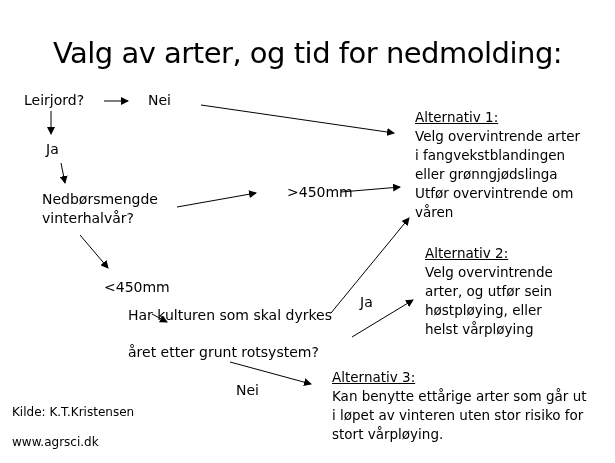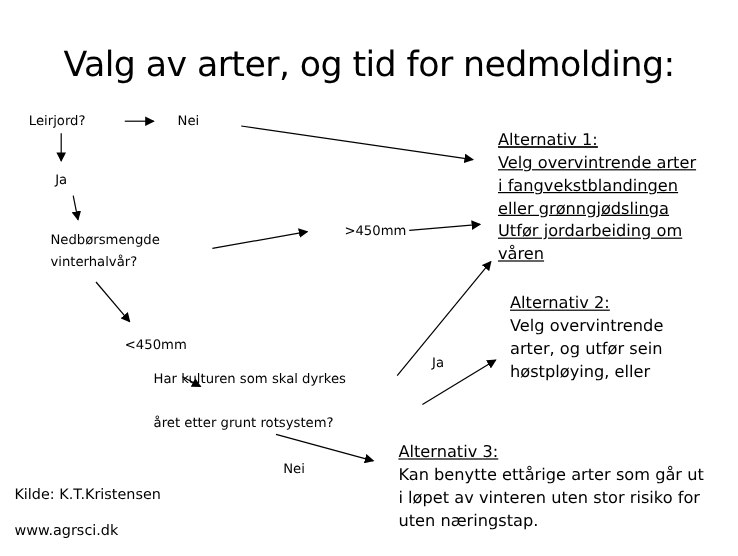--- a/index.html
+++ b/index.html
@@ -4,21 +4,21 @@
 <style>
   html, body { margin: 0; padding: 0; }
   body {
     width: 615px; height: 463px; background: #ffffff; position: relative; overflow: hidden;
     font-family: "DejaVu Sans", sans-serif; color: #000;
   }
   .title {
     position: absolute; left: 0; top: 36px; width: 615px; text-align: center;
     font-size: 29px; letter-spacing: -0.5px;
   }
-  .lbl { position: absolute; font-size: 11px; line-height: 19px; white-space: nowrap; }
+  .lbl { position: absolute; font-size: 14px; line-height: 19px; white-space: nowrap; }
   .box { position: absolute; font-size: 13.5px; line-height: 19px; white-space: nowrap; }
   .box .head { text-decoration: underline; }
   .src { position: absolute; font-size: 12px; line-height: 16px; white-space: nowrap; }
   svg.arrows { position: absolute; left: 0; top: 0; }
 </style>
 </head>
 <body>
 
 <svg class="arrows" width="615" height="463">
   <defs>
@@ -46,37 +46,38 @@
 <div class="lbl" style="left:46px; top:140px;">Ja</div>
 <div class="lbl" style="left:42px; top:190px;text-align:center;">Nedbørsmengde</div>
 <div class="lbl" style="left:42px; top:209px;">vinterhalvår?</div>
 <div class="lbl" style="left:267px; top:183px;margin-left:20px;">&gt;450mm</div>
 <div class="lbl" style="left:104px; top:278px;">&lt;450mm</div>
 <div class="lbl" style="left:128px; top:306px;">Har kulturen som skal dyrkes</div>
 <div class="lbl" style="left:128px; top:343px;">året etter grunt rotsystem?</div>
 <div class="lbl" style="left:360px; top:293px;">Ja</div>
 <div class="lbl" style="left:236px; top:381px;">Nei</div>
 
-<div class="box" style="left:415px; top:108px;text-decoration:underline;">
+<div class="box" style="left:415px; top:108px;">
   <div class="head">Alternativ 1:</div>
   <div>Velg overvintrende arter</div>
   <div>i fangvekstblandingen</div>
   <div>eller grønngjødslinga</div>
-  <div>Utfør jordarbeiding om</div>
+  <div>Utfør overvintrende om</div>
   <div>våren</div>
 </div>
 
 <div class="box" style="left:425px; top:244px;">
   <div class="head">Alternativ 2:</div>
   <div>Velg overvintrende</div>
   <div>arter, og utfør sein</div>
   <div>høstpløying, eller</div>
+  <div>helst vårpløying</div>
 </div>
 
 <div class="box" style="left:332px; top:368px;">
   <div class="head">Alternativ 3:</div>
   <div>Kan benytte ettårige arter som går ut</div>
   <div>i løpet av vinteren uten stor risiko for</div>
-  <div>uten næringstap.</div>
+  <div>stort vårpløying.</div>
 </div>
 
 <div class="src" style="left:12px; top:404px;">Kilde: K.T.Kristensen</div>
 <div class="src" style="left:12px; top:434px;">www.agrsci.dk</div>
 
 </body></html>

